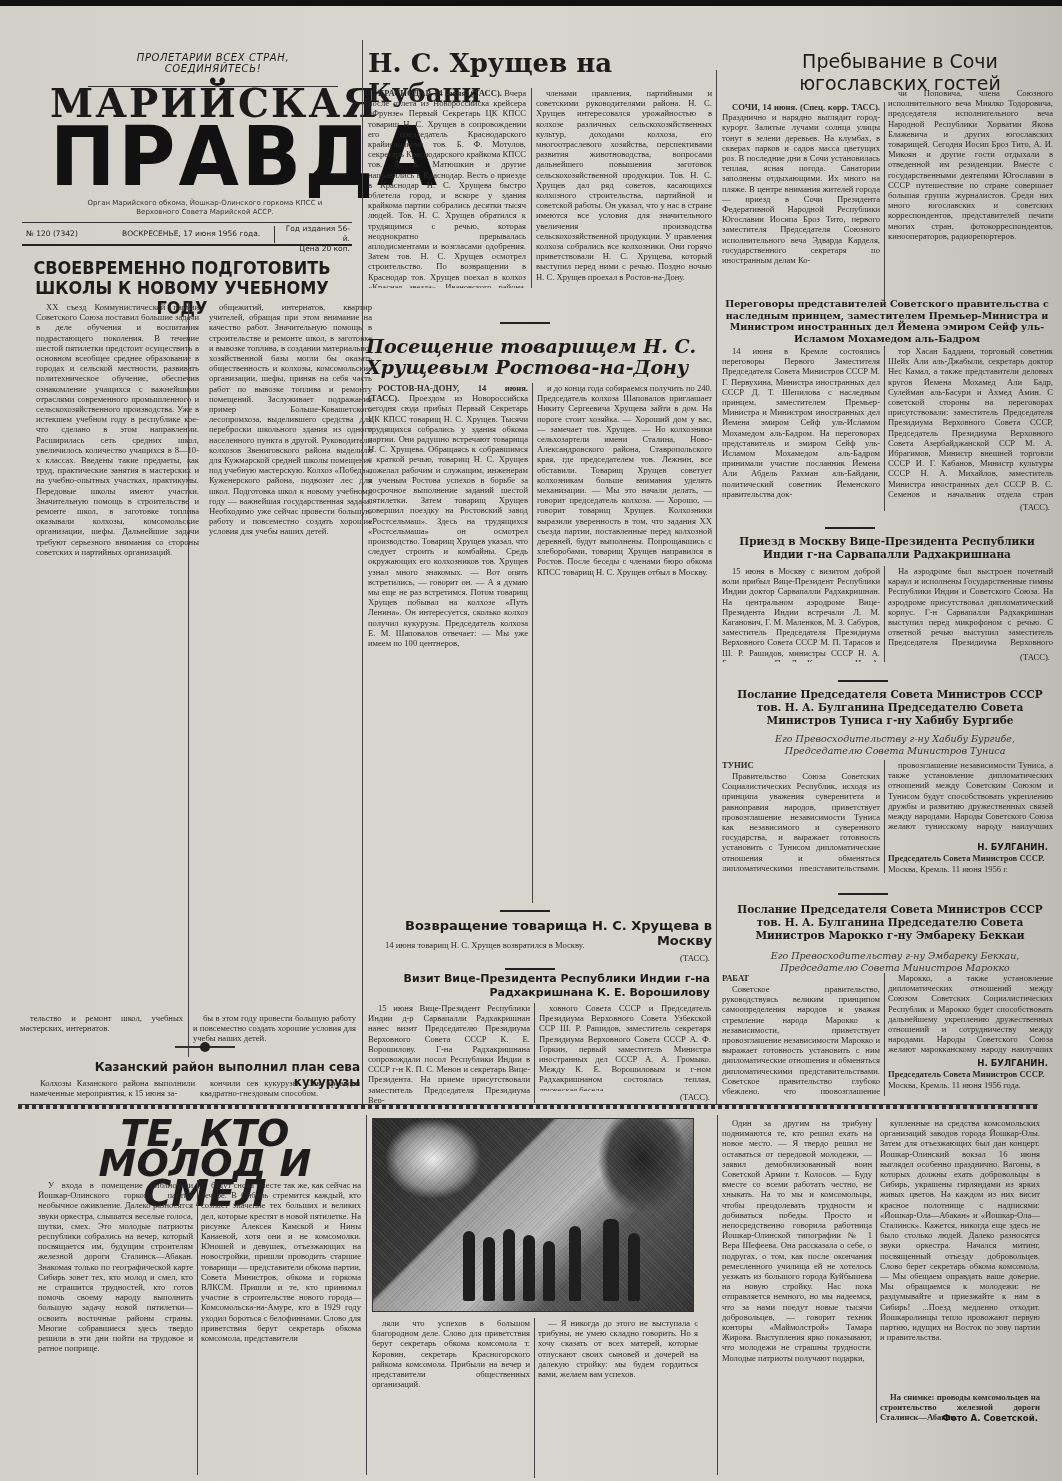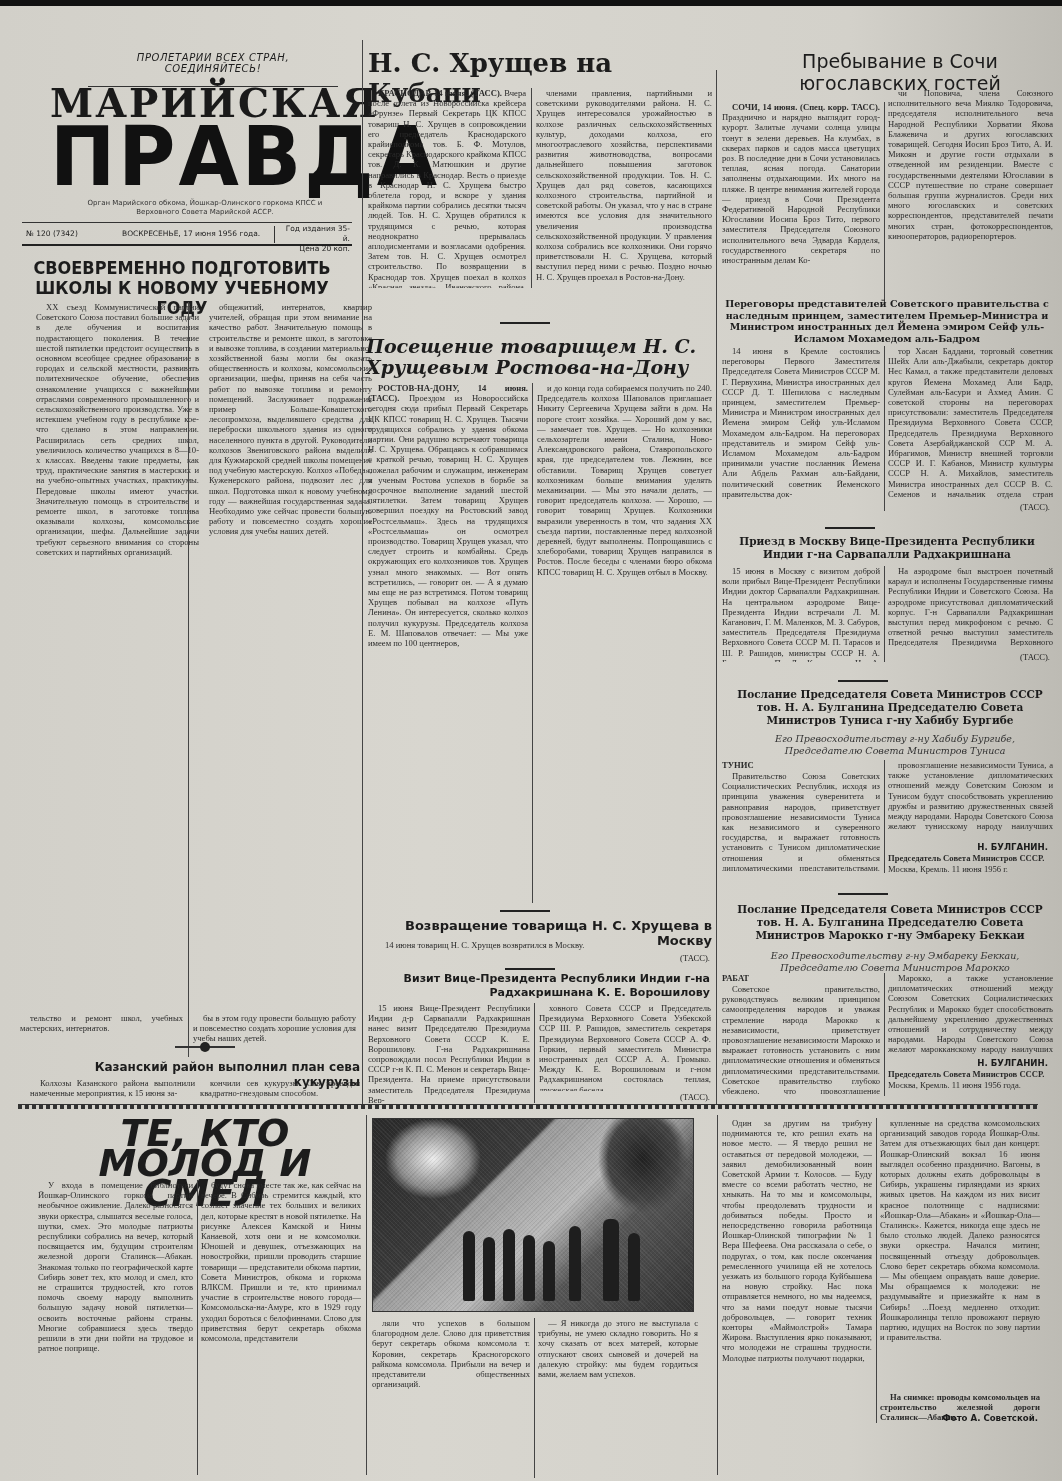--- a/index.html
+++ b/index.html
@@ -51,21 +51,21 @@
   <div class="topbar"></div>
 
   <div class="abs slogan">ПРОЛЕТАРИИ ВСЕХ СТРАН, СОЕДИНЯЙТЕСЬ!</div>
   <div class="abs mast1">МАРИЙСКАЯ</div>
   <div class="abs mast2">ПРАВДА</div>
   <div class="abs organ">Орган Марийского обкома, Йошкар-Олинского горкома КПСС и Верховного Совета Марийской АССР.</div>
   <div class="abs issue-row">
     <span style="left:4px">№ 120 (7342)</span>
     <span style="left:100px">ВОСКРЕСЕНЬЕ, 17 июня 1956 года.</span>
     <span style="left:262px;top:1px;line-height:10px;text-align:right;width:66px">
-      <span style="position:static;display:block">Год издания 35-й.</span>
+      <span style="position:static;display:block">Год издания 56-й.</span>
       <span style="position:static;display:block">Цена 20 коп.</span>
     </span>
     <div style="position:absolute;left:252px;top:3px;width:1px;height:17px;background:#333"></div>
   </div>
 
   <div class="abs h-school">СВОЕВРЕМЕННО ПОДГОТОВИТЬ ШКОЛЫ К НОВОМУ УЧЕБНОМУ ГОДУ</div>
   <div class="abs body-text" style="left:36px;top:302px;width:163px;height:710px;">
       <p>XX съезд Коммунистической партии Советского Союза поставил большие задачи в деле обучения и воспитания подрастающего поколения. В течение шестой пятилетки предстоит осуществить в основном всеобщее среднее образование в городах и сельской местности, развивать политехническое обучение, обеспечив ознакомление учащихся с важнейшими отраслями современного промышленного и сельскохозяйственного производства. Уже в истекшем учебном году в республике кое-что сделано в этом направлении. Расширилась сеть средних школ, увеличилось количество учащихся в 8—10-х классах. Введены такие предметы, как труд, практические занятия в мастерских и на учебно-опытных участках, практикумы. Передовые школы имеют участки. Значительную помощь в строительстве и ремонте школ, в заготовке топлива оказывали колхозы, комсомольские организации, шефы. Дальнейшие задачи требуют серьезного внимания со стороны советских и партийных организаций.</p>
     </div>
   <div class="col-rule" style="left:188px;top:302px;height:755px;"></div>

